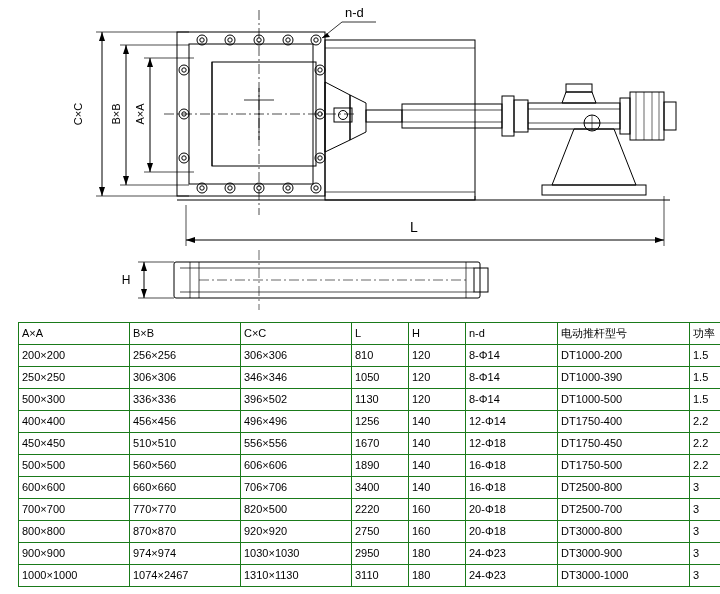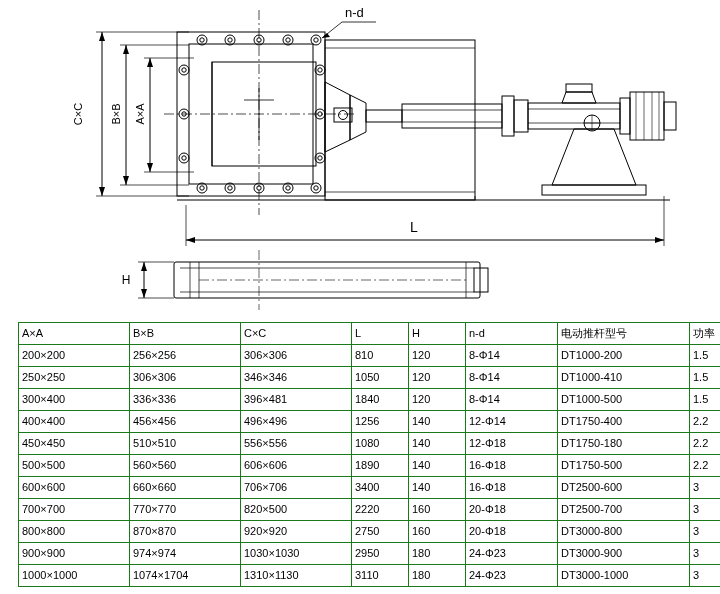--- a/index.html
+++ b/index.html
@@ -241,71 +241,71 @@
           <td>DT1000-200</td>
           <td>1.5</td>
         </tr>
         <tr>
           <td>250×250</td>
           <td>306×306</td>
           <td>346×346</td>
           <td>1050</td>
           <td>120</td>
           <td>8-Φ14</td>
-          <td>DT1000-410</td>
+          <td>DT1000-390</td>
           <td>1.5</td>
         </tr>
         <tr>
-          <td>300×400</td>
+          <td>500×300</td>
           <td>336×336</td>
-          <td>396×481</td>
-          <td>1840</td>
+          <td>396×502</td>
+          <td>1130</td>
           <td>120</td>
           <td>8-Φ14</td>
           <td>DT1000-500</td>
           <td>1.5</td>
         </tr>
         <tr>
           <td>400×400</td>
           <td>456×456</td>
           <td>496×496</td>
           <td>1256</td>
           <td>140</td>
           <td>12-Φ14</td>
           <td>DT1750-400</td>
           <td>2.2</td>
         </tr>
         <tr>
           <td>450×450</td>
           <td>510×510</td>
           <td>556×556</td>
-          <td>1080</td>
+          <td>1670</td>
           <td>140</td>
           <td>12-Φ18</td>
-          <td>DT1750-180</td>
+          <td>DT1750-450</td>
           <td>2.2</td>
         </tr>
         <tr>
           <td>500×500</td>
           <td>560×560</td>
           <td>606×606</td>
           <td>1890</td>
           <td>140</td>
           <td>16-Φ18</td>
           <td>DT1750-500</td>
           <td>2.2</td>
         </tr>
         <tr>
           <td>600×600</td>
           <td>660×660</td>
           <td>706×706</td>
           <td>3400</td>
           <td>140</td>
           <td>16-Φ18</td>
-          <td>DT2500-600</td>
+          <td>DT2500-800</td>
           <td>3</td>
         </tr>
         <tr>
           <td>700×700</td>
           <td>770×770</td>
           <td>820×500</td>
           <td>2220</td>
           <td>160</td>
           <td>20-Φ18</td>
           <td>DT2500-700</td>
@@ -326,21 +326,21 @@
           <td>974×974</td>
           <td>1030×1030</td>
           <td>2950</td>
           <td>180</td>
           <td>24-Φ23</td>
           <td>DT3000-900</td>
           <td>3</td>
         </tr>
         <tr>
           <td>1000×1000</td>
-          <td>1074×1704</td>
+          <td>1074×2467</td>
           <td>1310×1130</td>
           <td>3110</td>
           <td>180</td>
           <td>24-Φ23</td>
           <td>DT3000-1000</td>
           <td>3</td>
         </tr>
       </tbody>
     </table>
   </div>

